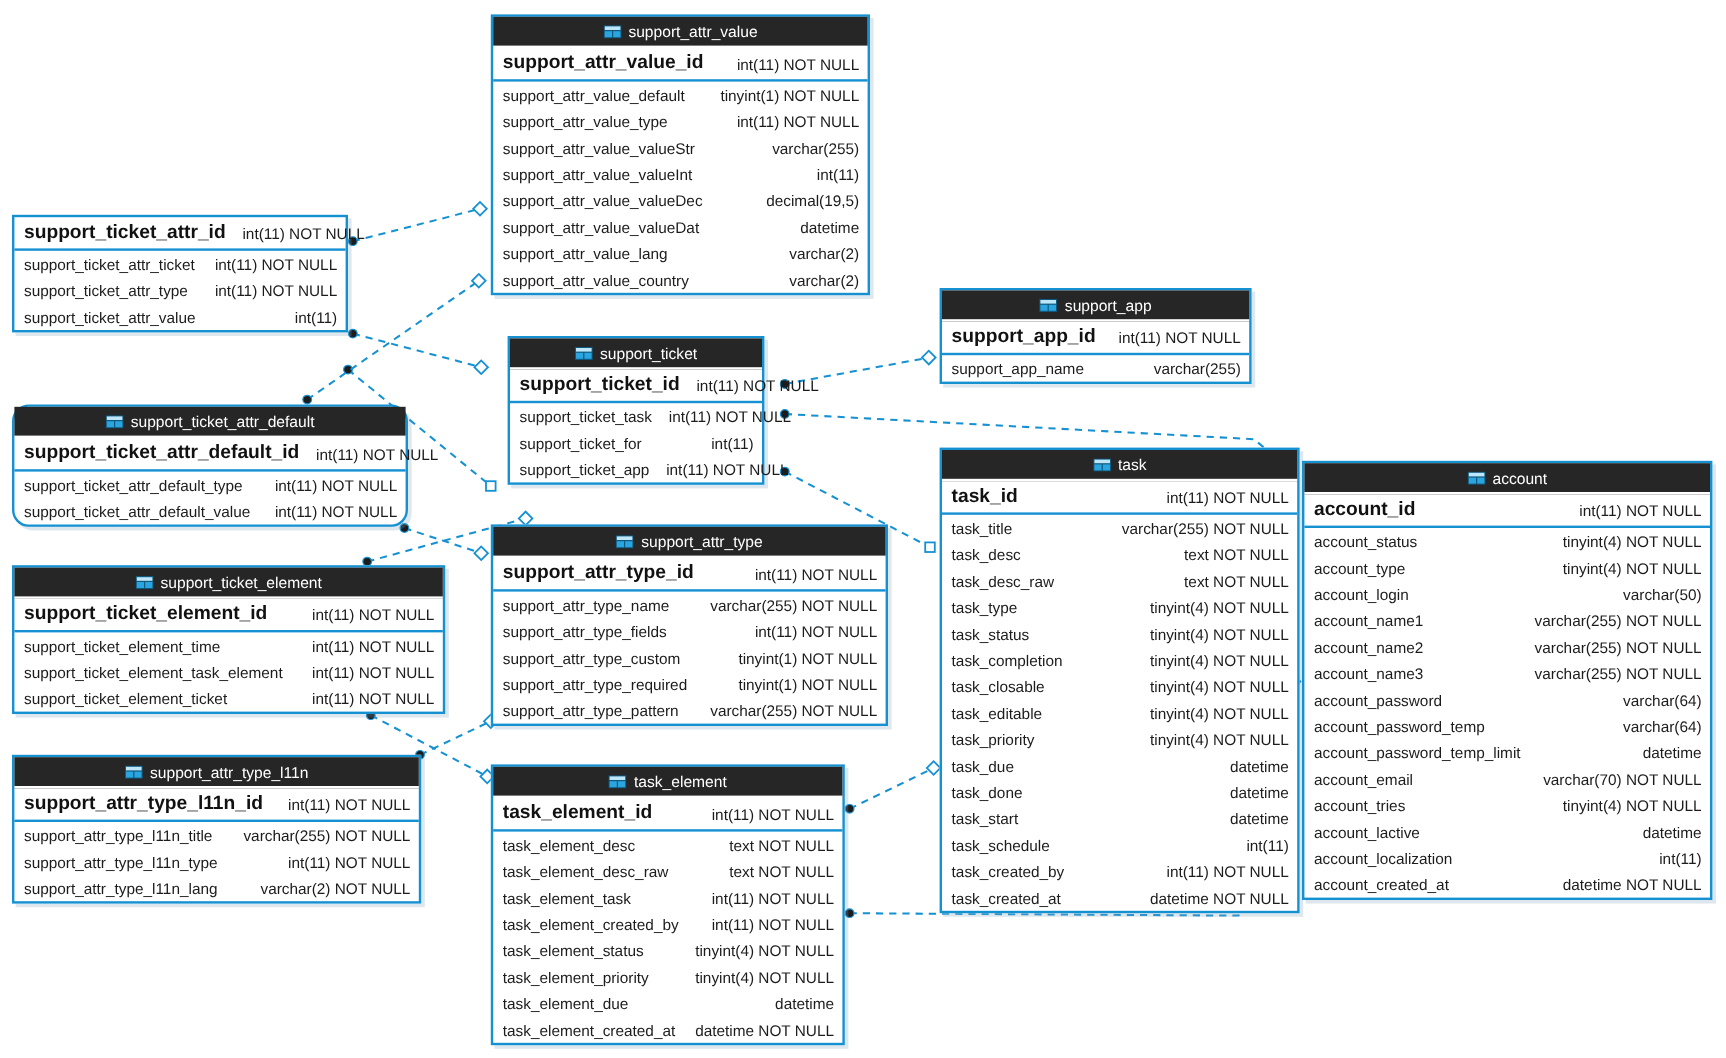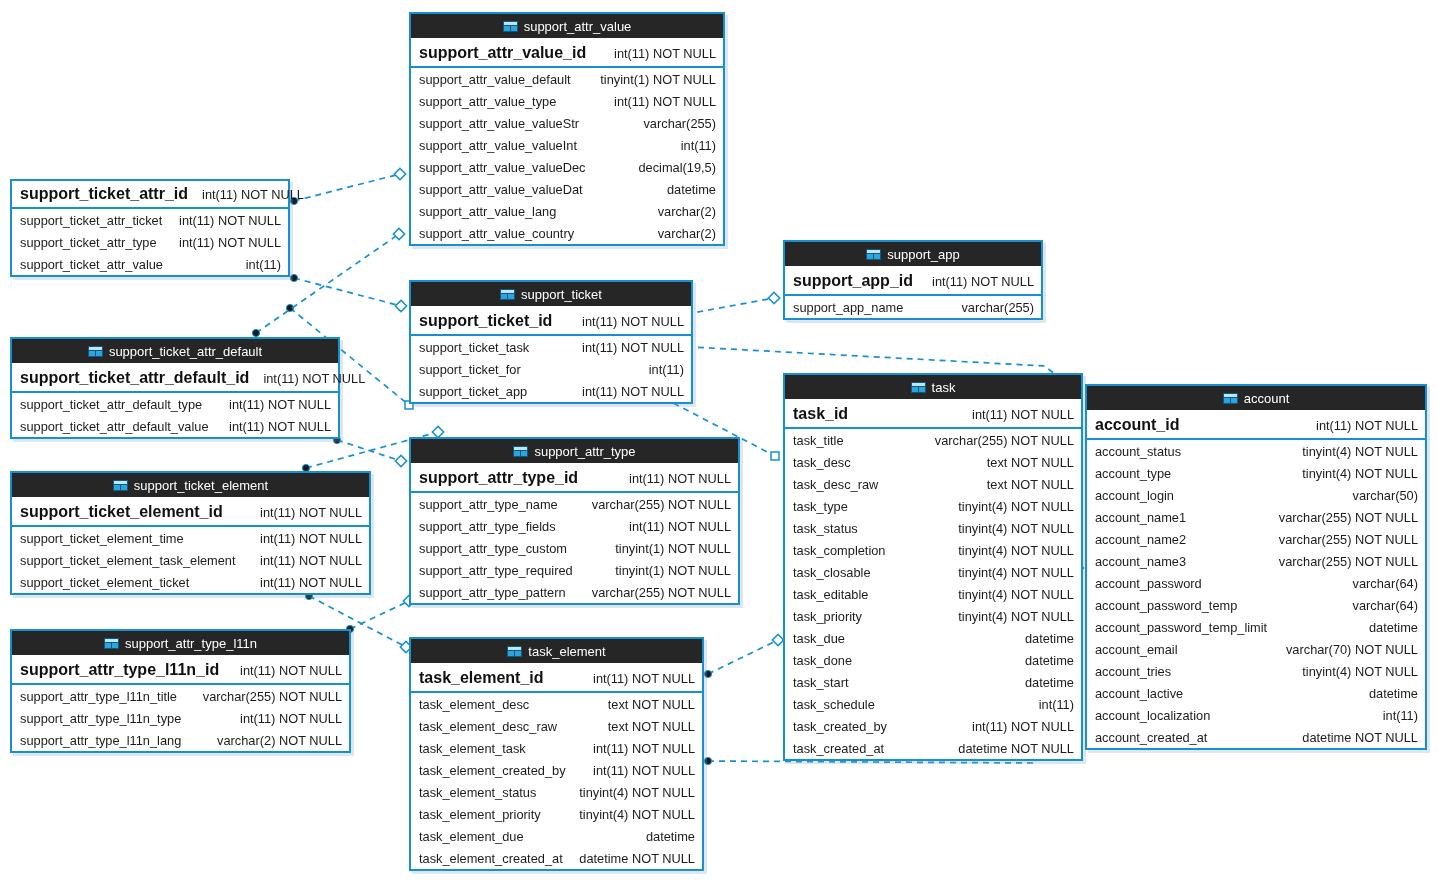--- a/index.html
+++ b/index.html
@@ -190,21 +190,21 @@
           <div class="row">
             <span class="cname">support_ticket_attr_type</span>
             <span class="ctype">int(11) NOT NULL</span>
           </div>
           <div class="row">
             <span class="cname">support_ticket_attr_value</span>
             <span class="ctype">int(11)</span>
           </div>
         </div>
       </div>
-      <div class="db-table" style="left: 10px; top: 337px; width: 330px;">
+      <div class="db-table" style="left: 10px; top: 337px; width: 330px; border-radius: 14px;">
         <div class="hdr">
           <span class="ticon">
             <svg width="15" height="11" viewBox="0 0 15 11">
               <rect x="0" y="0" width="15" height="11" fill="#10597e"></rect>
               <rect x="1" y="1" width="13" height="3" fill="#bde7f8"></rect>
               <rect x="1" y="5" width="6" height="5" fill="#2aa5df"></rect>
               <rect x="8" y="5" width="6" height="5" fill="#2aa5df"></rect>
             </svg>
           </span>
           <span>support_ticket_attr_default</span>
@@ -279,21 +279,21 @@
           <div class="row">
             <span class="cname">support_attr_type_l11n_type</span>
             <span class="ctype">int(11) NOT NULL</span>
           </div>
           <div class="row">
             <span class="cname">support_attr_type_l11n_lang</span>
             <span class="ctype">varchar(2) NOT NULL</span>
           </div>
         </div>
       </div>
-      <div class="db-table" style="left: 409px; top: 280px; width: 284px;">
+      <div class="db-table" style="left: 423px; top: 280px; width: 214px;">
         <div class="hdr">
           <span class="ticon">
             <svg width="15" height="11" viewBox="0 0 15 11">
               <rect x="0" y="0" width="15" height="11" fill="#10597e"></rect>
               <rect x="1" y="1" width="13" height="3" fill="#bde7f8"></rect>
               <rect x="1" y="5" width="6" height="5" fill="#2aa5df"></rect>
               <rect x="8" y="5" width="6" height="5" fill="#2aa5df"></rect>
             </svg>
           </span>
           <span>support_ticket</span>

